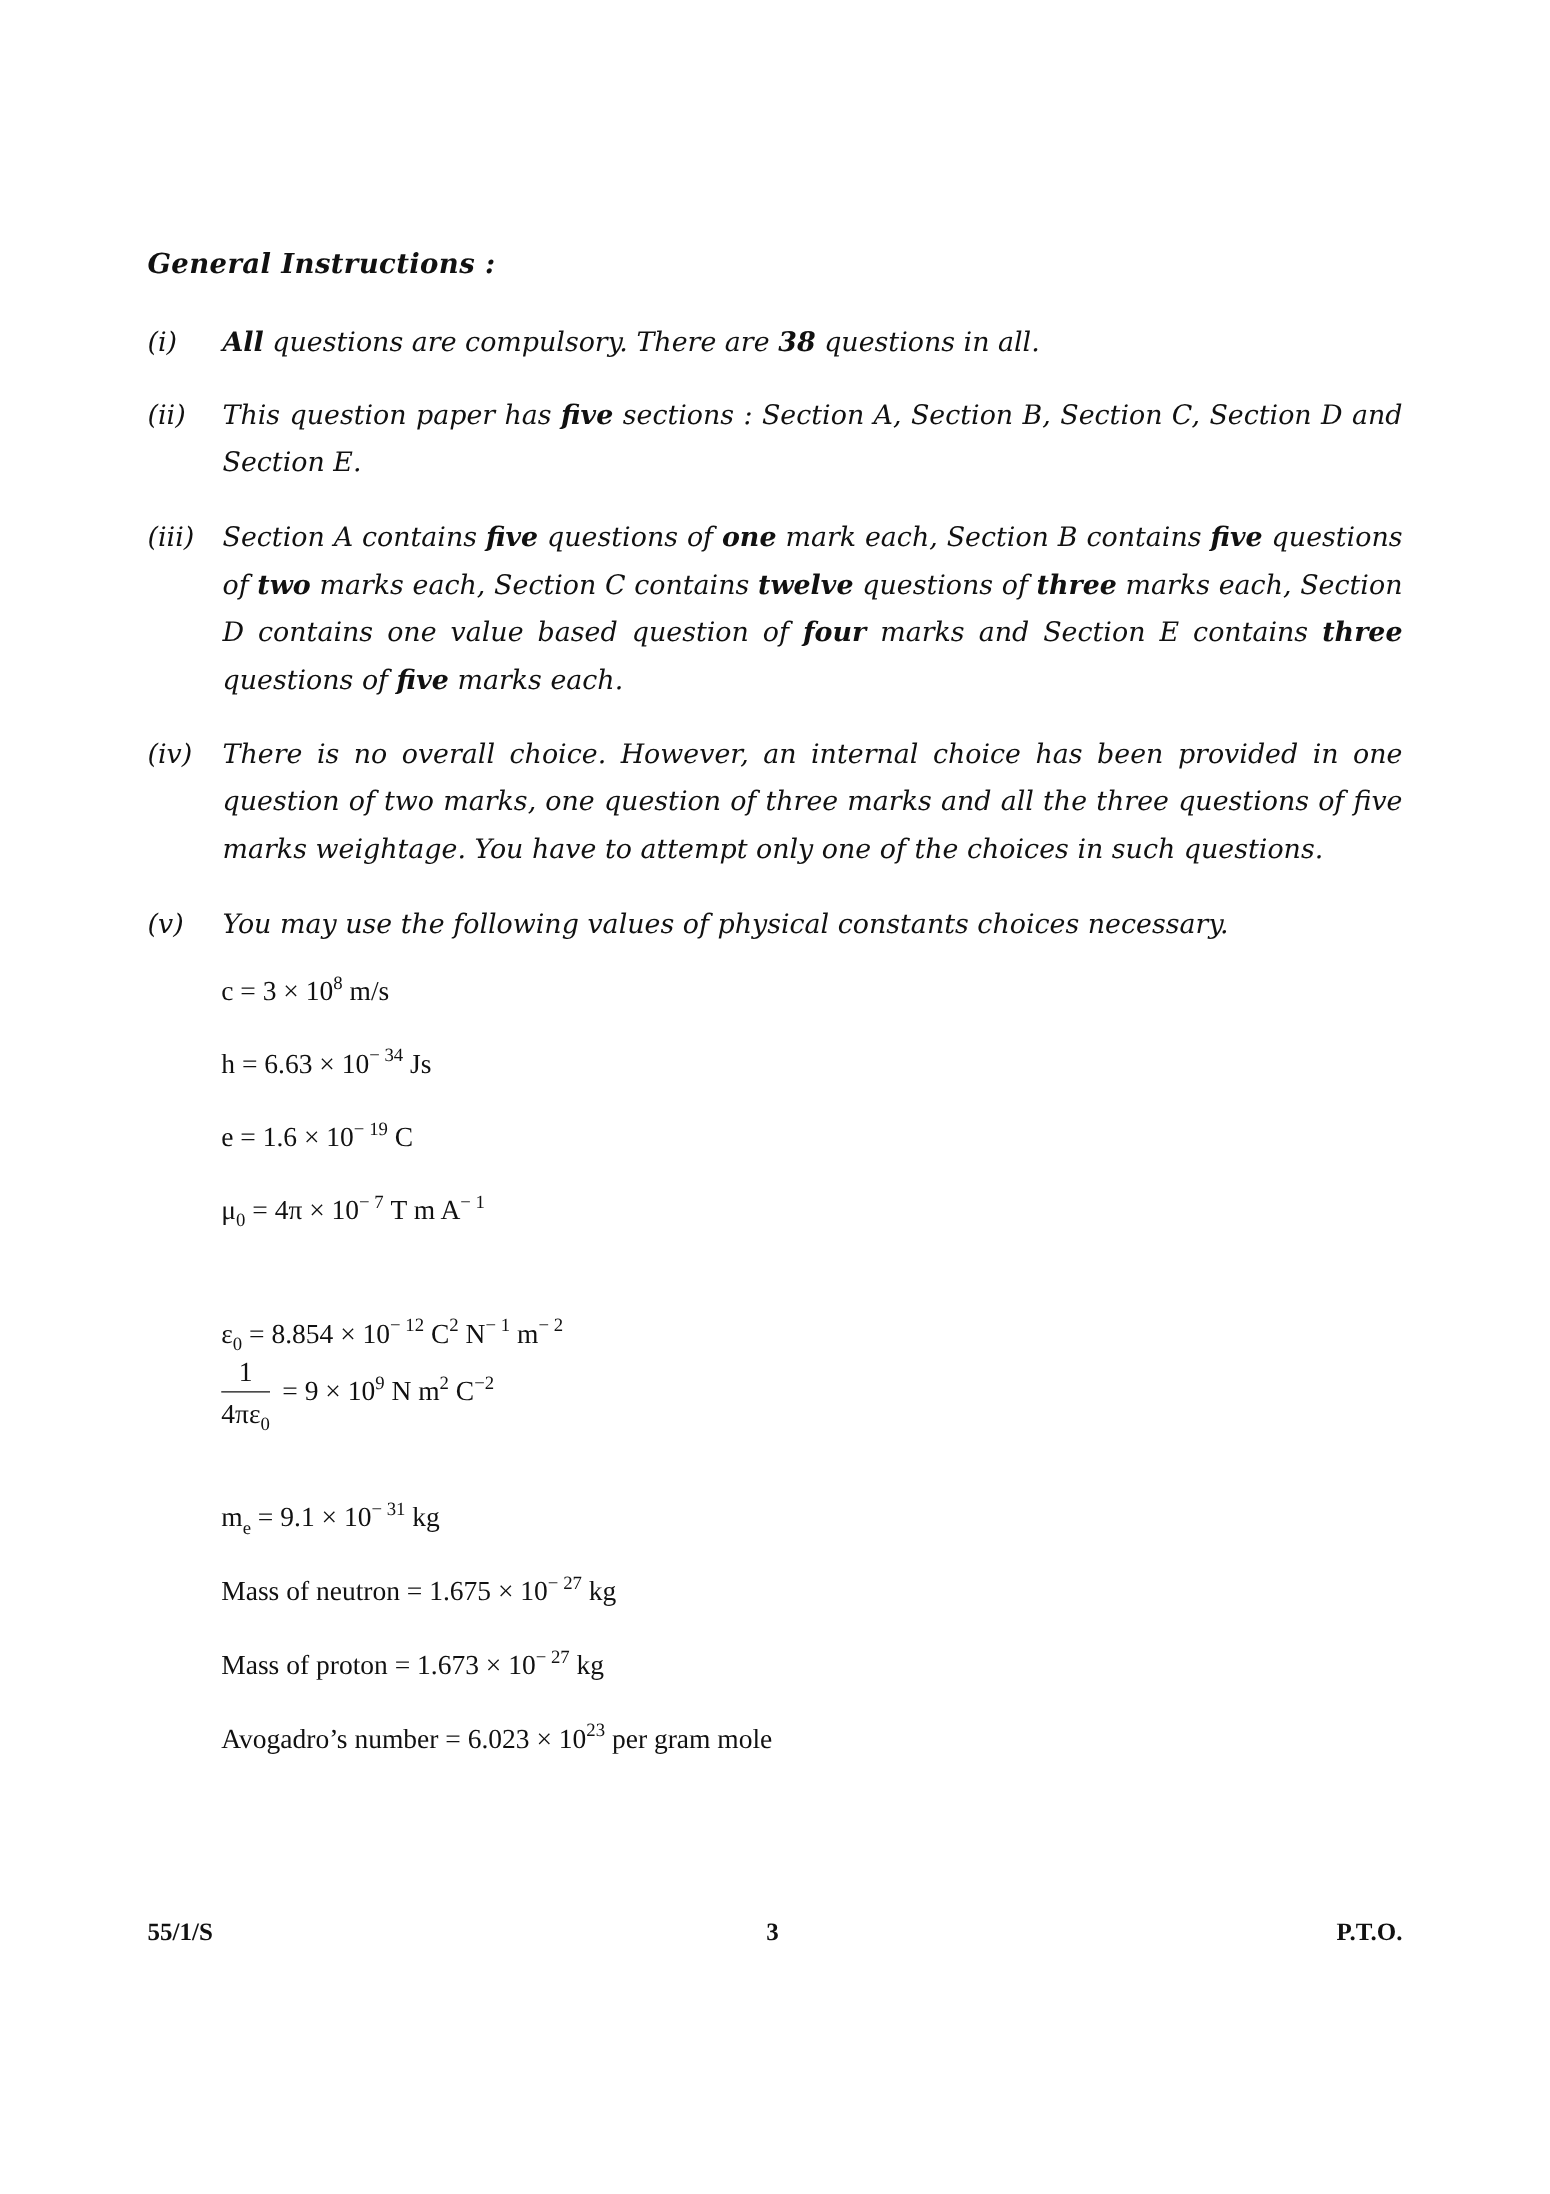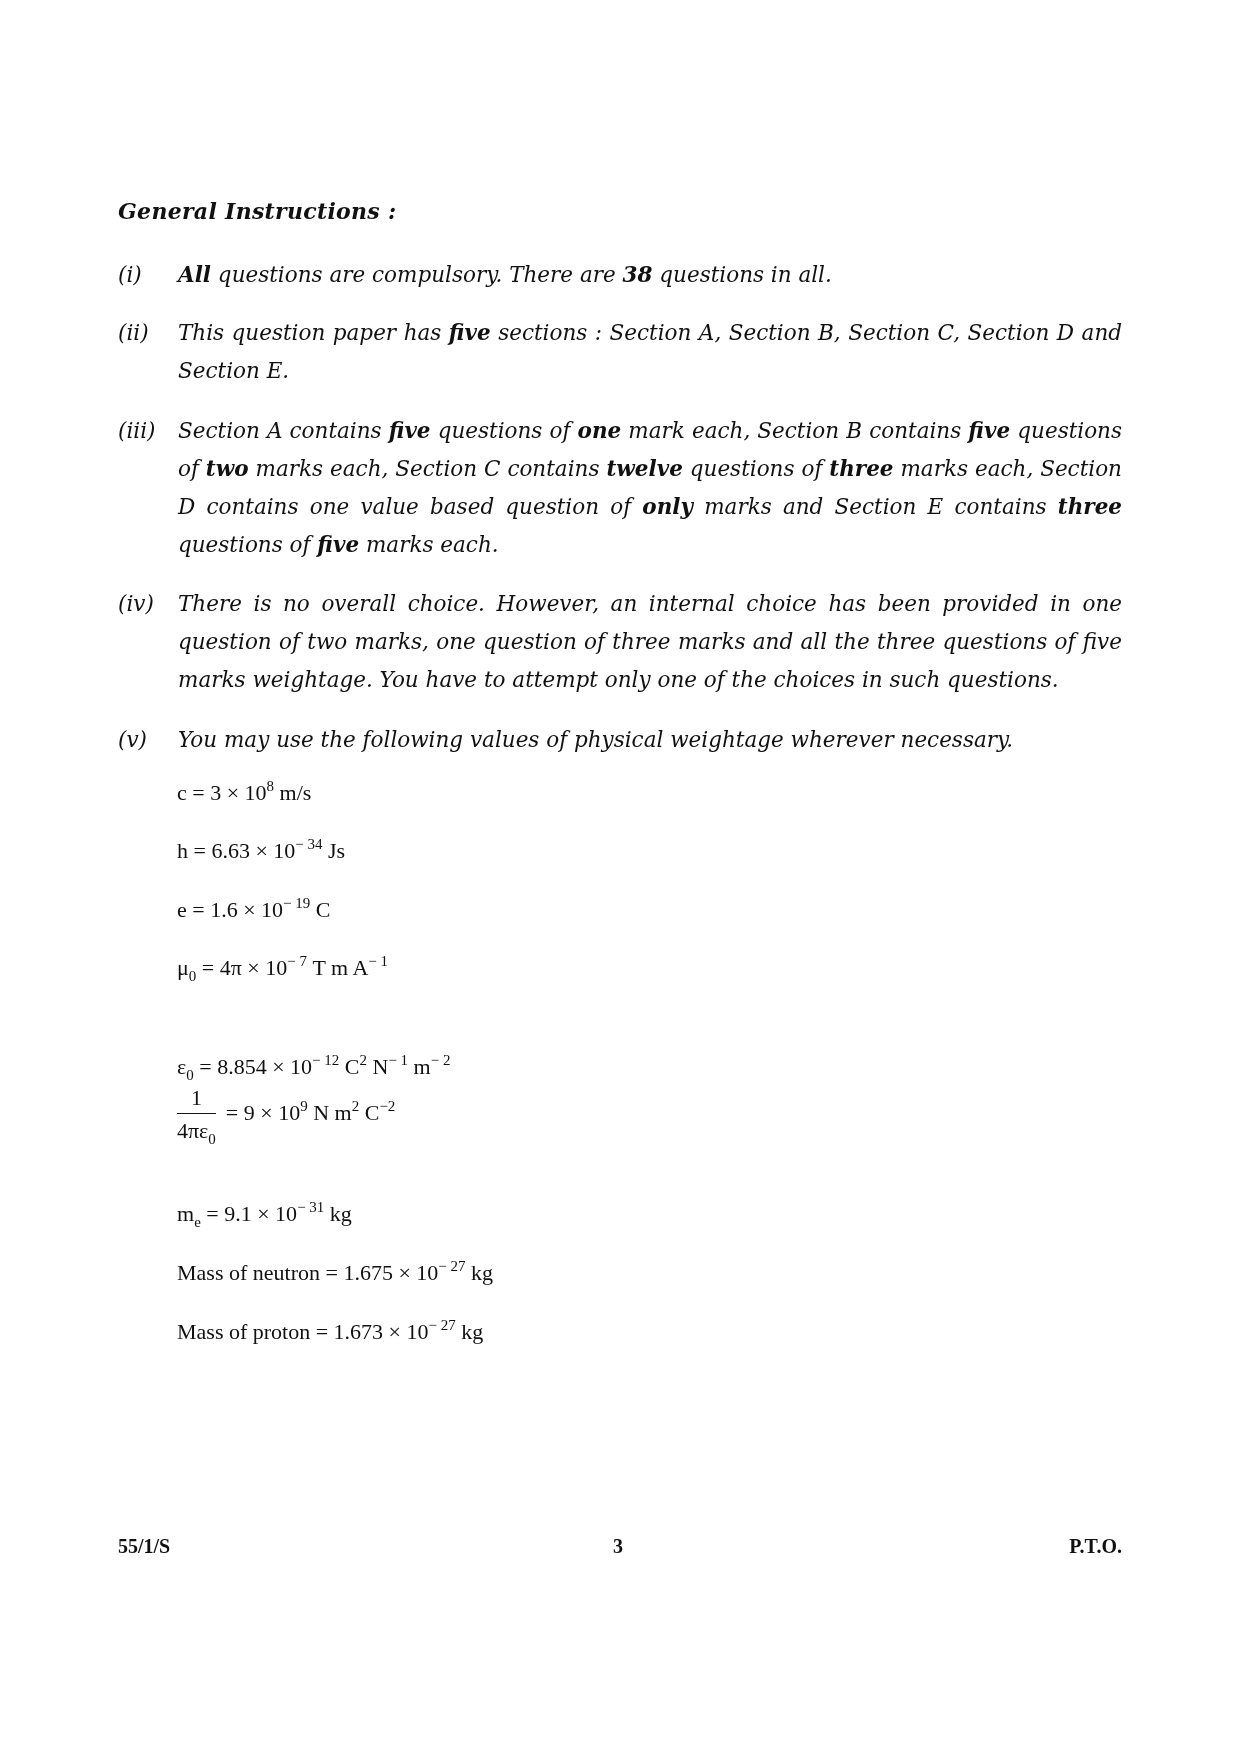--- a/index.html
+++ b/index.html
@@ -40,47 +40,48 @@
     <span class="txt"><b>All</b> questions are compulsory.  There are <b>38</b> questions in all.</span>
   </div>
 
   <div class="item" style="top:314px;">
     <span class="num">(ii)</span>
     <span class="txt">This question paper has <b>five</b> sections : Section A, Section B, Section C, Section D and Section E.</span>
   </div>
 
   <div class="item" style="top:412px;">
     <span class="num">(iii)</span>
-    <span class="txt">Section A contains <b>five</b> questions of <b>one</b> mark each, Section B contains <b>five</b> questions of <b>two</b> marks each, Section C contains <b>twelve</b> questions of <b>three</b> marks each, Section D contains one value based question of <b>only</b> marks and Section E contains <b>three</b> questions of <b>five</b> marks each.</span>
+    <span class="txt">Section A contains <b>five</b> questions of <b>one</b> mark each, Section B contains <b>five</b> questions of <b>two</b> marks each, Section C contains <b>twelve</b> questions of <b>three</b> marks each, Section D contains one value based question of <b>four</b> marks and Section E contains <b>three</b> questions of <b>five</b> marks each.</span>
   </div>
 
   <div class="item" style="top:585px;">
     <span class="num">(iv)</span>
     <span class="txt">There is no overall choice.  However, an internal choice has been provided in one question of two marks, one question of three marks and all the three questions of five marks weightage.  You have to attempt only one of the choices in such questions.</span>
   </div>
 
   <div class="item" style="top:721px;">
     <span class="num">(v)</span>
-    <span class="txt">You may use the following values of physical weightage wherever necessary.</span>
+    <span class="txt">You may use the following values of physical constants choices necessary.</span>
   </div>
 
   <div class="const" style="top:780px;">c = 3 × 10<sup>8</sup> m/s</div>
   <div class="const" style="top:838px;">h = 6.63 × 10<sup>− 34</sup> Js</div>
   <div class="const" style="top:897px;">e = 1.6 × 10<sup>− 19</sup> C</div>
   <div class="const" style="top:955px;">μ<sub>0</sub> = 4π × 10<sup>− 7</sup> T m A<sup>− 1</sup></div>
   <div class="const" style="top:1054px;text-align:center;">ε<sub>0</sub> = 8.854 × 10<sup>− 12</sup> C<sup>2</sup> N<sup>− 1</sup> m<sup>− 2</sup></div>
 
   <div class="const" style="top:1085px;">
     <span class="frac">
       <span class="n">1</span>
       <span class="d">4πε<sub>0</sub></span>
     </span><span>= 9 × 10<sup>9</sup> N m<sup>2</sup> C<sup>−2</sup></span>
   </div>
 
   <div class="const" style="top:1201px;">m<sub>e</sub> = 9.1 × 10<sup>− 31</sup> kg</div>
   <div class="const" style="top:1260px;">Mass of neutron = 1.675 × 10<sup>− 27</sup> kg</div>
   <div class="const" style="top:1319px;">Mass of proton = 1.673 × 10<sup>− 27</sup> kg</div>
+  <div class="const" style="top:1378px;">Avogadro’s number = 6.023 × 10<sup>23</sup> per gram mole</div>
 
   <div class="footer" style="left:118px;">55/1/S</div>
   <div class="footer" style="left:613px;">3</div>
   <div class="footer" style="right:118px;">P.T.O.</div>
 
 </div>
 
 </body></html>

